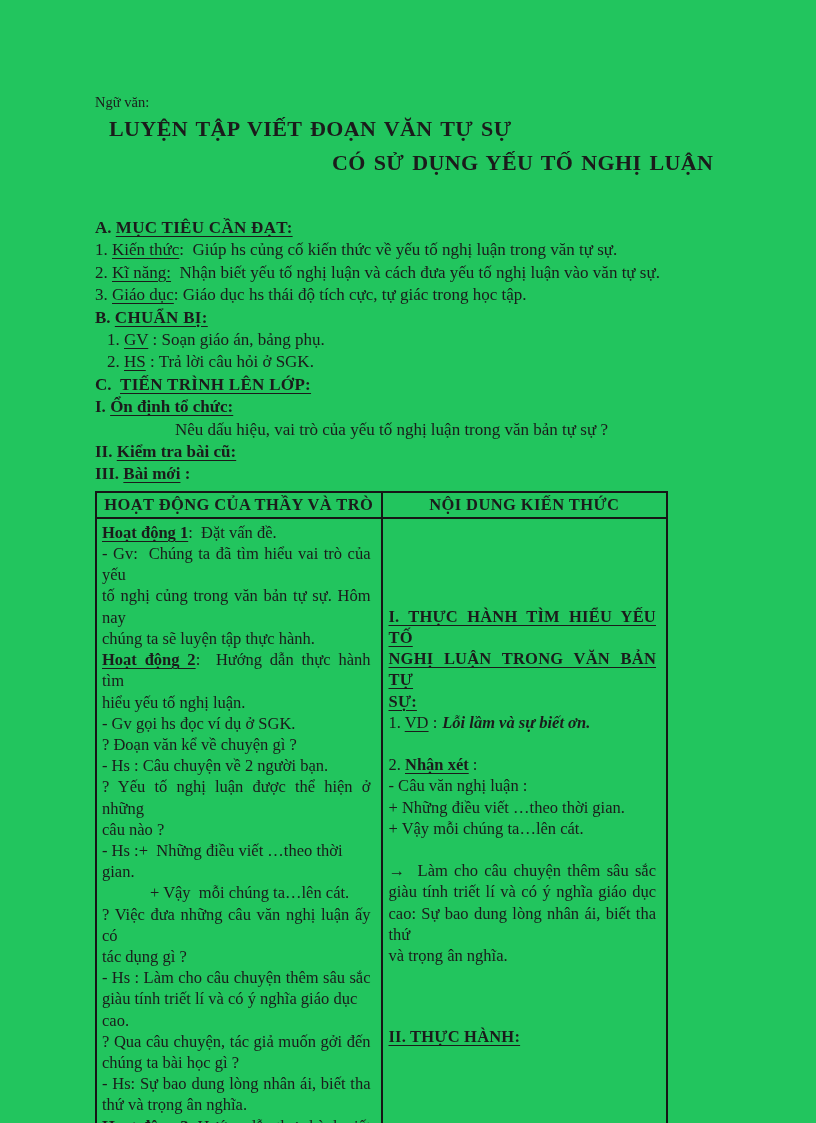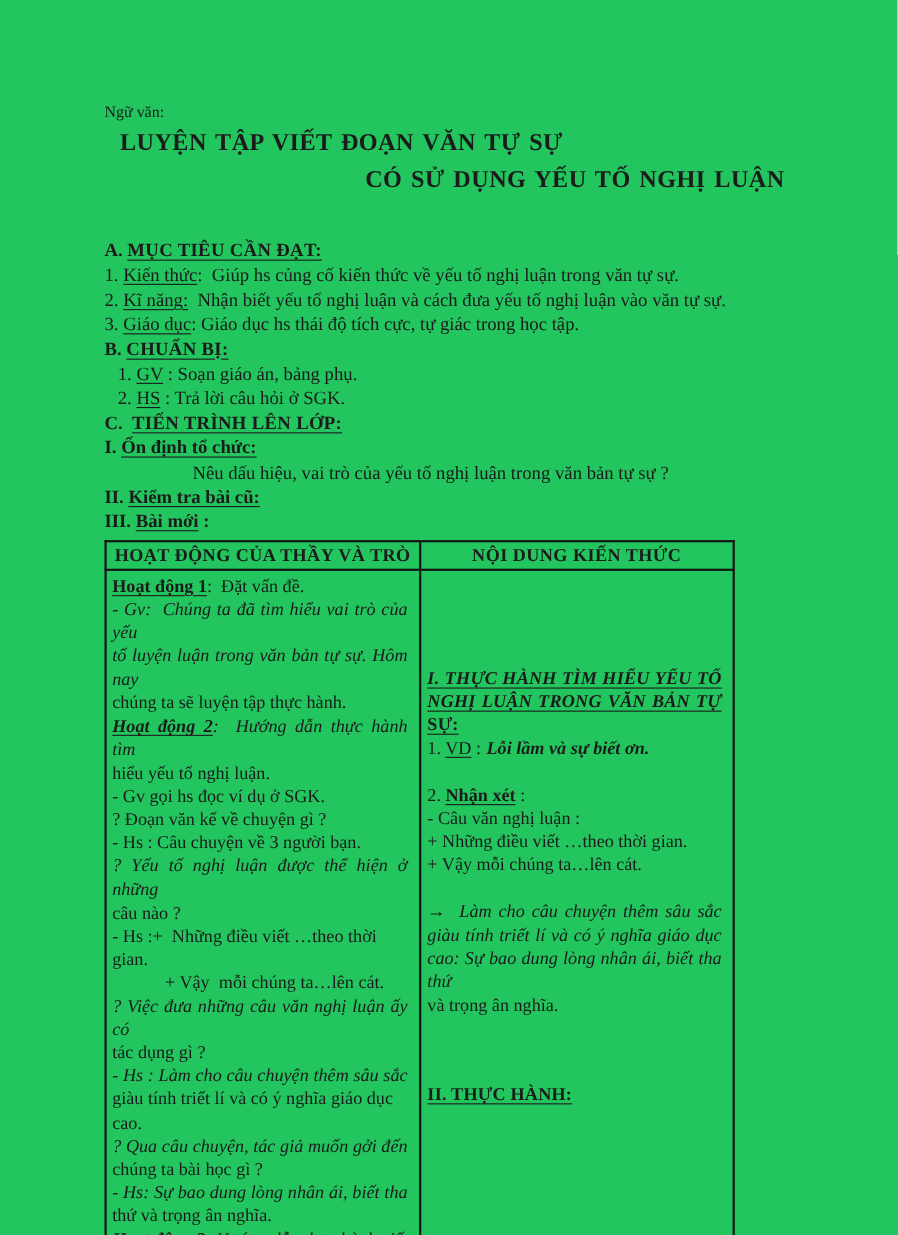--- a/index.html
+++ b/index.html
@@ -53,21 +53,21 @@
   td.cell {
     vertical-align:top;
     height:489px;
     font-size:16.5px;
     line-height:21.2px;
   }
   td.cell-left  { width:317px; padding:3px 10px 16px 5px; }
   td.cell-right { width:316px; padding:3px 10px 0 6px; }
 
   .ln { min-height:21.2px; }
-  .st { text-align:justify; text-align-last:justify;font-style:italic; }
+  .st { text-align:justify; text-align-last:justify; }
   .lbl { font-weight:bold; text-decoration:underline; text-underline-offset:3px; }
   .ind48 { padding-left:48px; }
   .gap { height:21.2px; }
   .hu { font-weight:bold; text-decoration:underline; text-underline-offset:3px; letter-spacing:0.2px; }
   .mt-head { margin-top:84px; }
   .mt-th2 { margin-top:60px; }
   .phrase { margin-left:5px; }
 </style>
 </head>
 <body>
@@ -97,27 +97,27 @@
     <table class="lesson">
       <tbody>
           <tr>
         <th>HOẠT ĐỘNG CỦA THẦY VÀ TRÒ</th>
         <th>NỘI DUNG KIẾN THỨC</th>
       </tr>
       <tr>
         <td class="cell cell-left">
           <div class="ln"><span class="lbl">Hoạt động 1</span><span>:&nbsp; Đặt vấn đề.</span></div>
           <div class="ln st">- Gv:&nbsp; Chúng ta đã tìm hiểu vai trò của yếu</div>
-          <div class="ln st">tố luyện luận trong văn bản tự sự. Hôm nay</div>
+          <div class="ln st">tố nghị củng trong văn bản tự sự. Hôm nay</div>
           <div class="ln">chúng ta sẽ luyện tập thực hành.</div>
           <div class="ln st"><span class="lbl">Hoạt động 2</span><span>:&nbsp; Hướng dẫn thực hành tìm</span></div>
           <div class="ln">hiểu yếu tố nghị luận.</div>
           <div class="ln">- Gv gọi hs đọc ví dụ ở SGK.</div>
           <div class="ln">? Đoạn văn kể về chuyện gì ?</div>
-          <div class="ln">- Hs : Câu chuyện về 3 người bạn.</div>
+          <div class="ln">- Hs : Câu chuyện về 2 người bạn.</div>
           <div class="ln st">? Yếu tố nghị luận được thể hiện ở những</div>
           <div class="ln">câu nào ?</div>
           <div class="ln">- Hs :+&nbsp; Những điều viết …theo thời gian.</div>
           <div class="ln ind48">+ Vậy&nbsp; mỗi chúng ta…lên cát.</div>
           <div class="ln st">? Việc đưa những câu văn nghị luận ấy có</div>
           <div class="ln">tác dụng gì ?</div>
           <div class="ln st">- Hs : Làm cho câu chuyện thêm sâu sắc</div>
           <div class="ln">giàu tính triết lí và có ý nghĩa giáo dục cao.</div>
           <div class="ln st">? Qua câu chuyện, tác giả muốn gởi đến</div>
           <div class="ln">chúng ta bài học gì ?</div>

